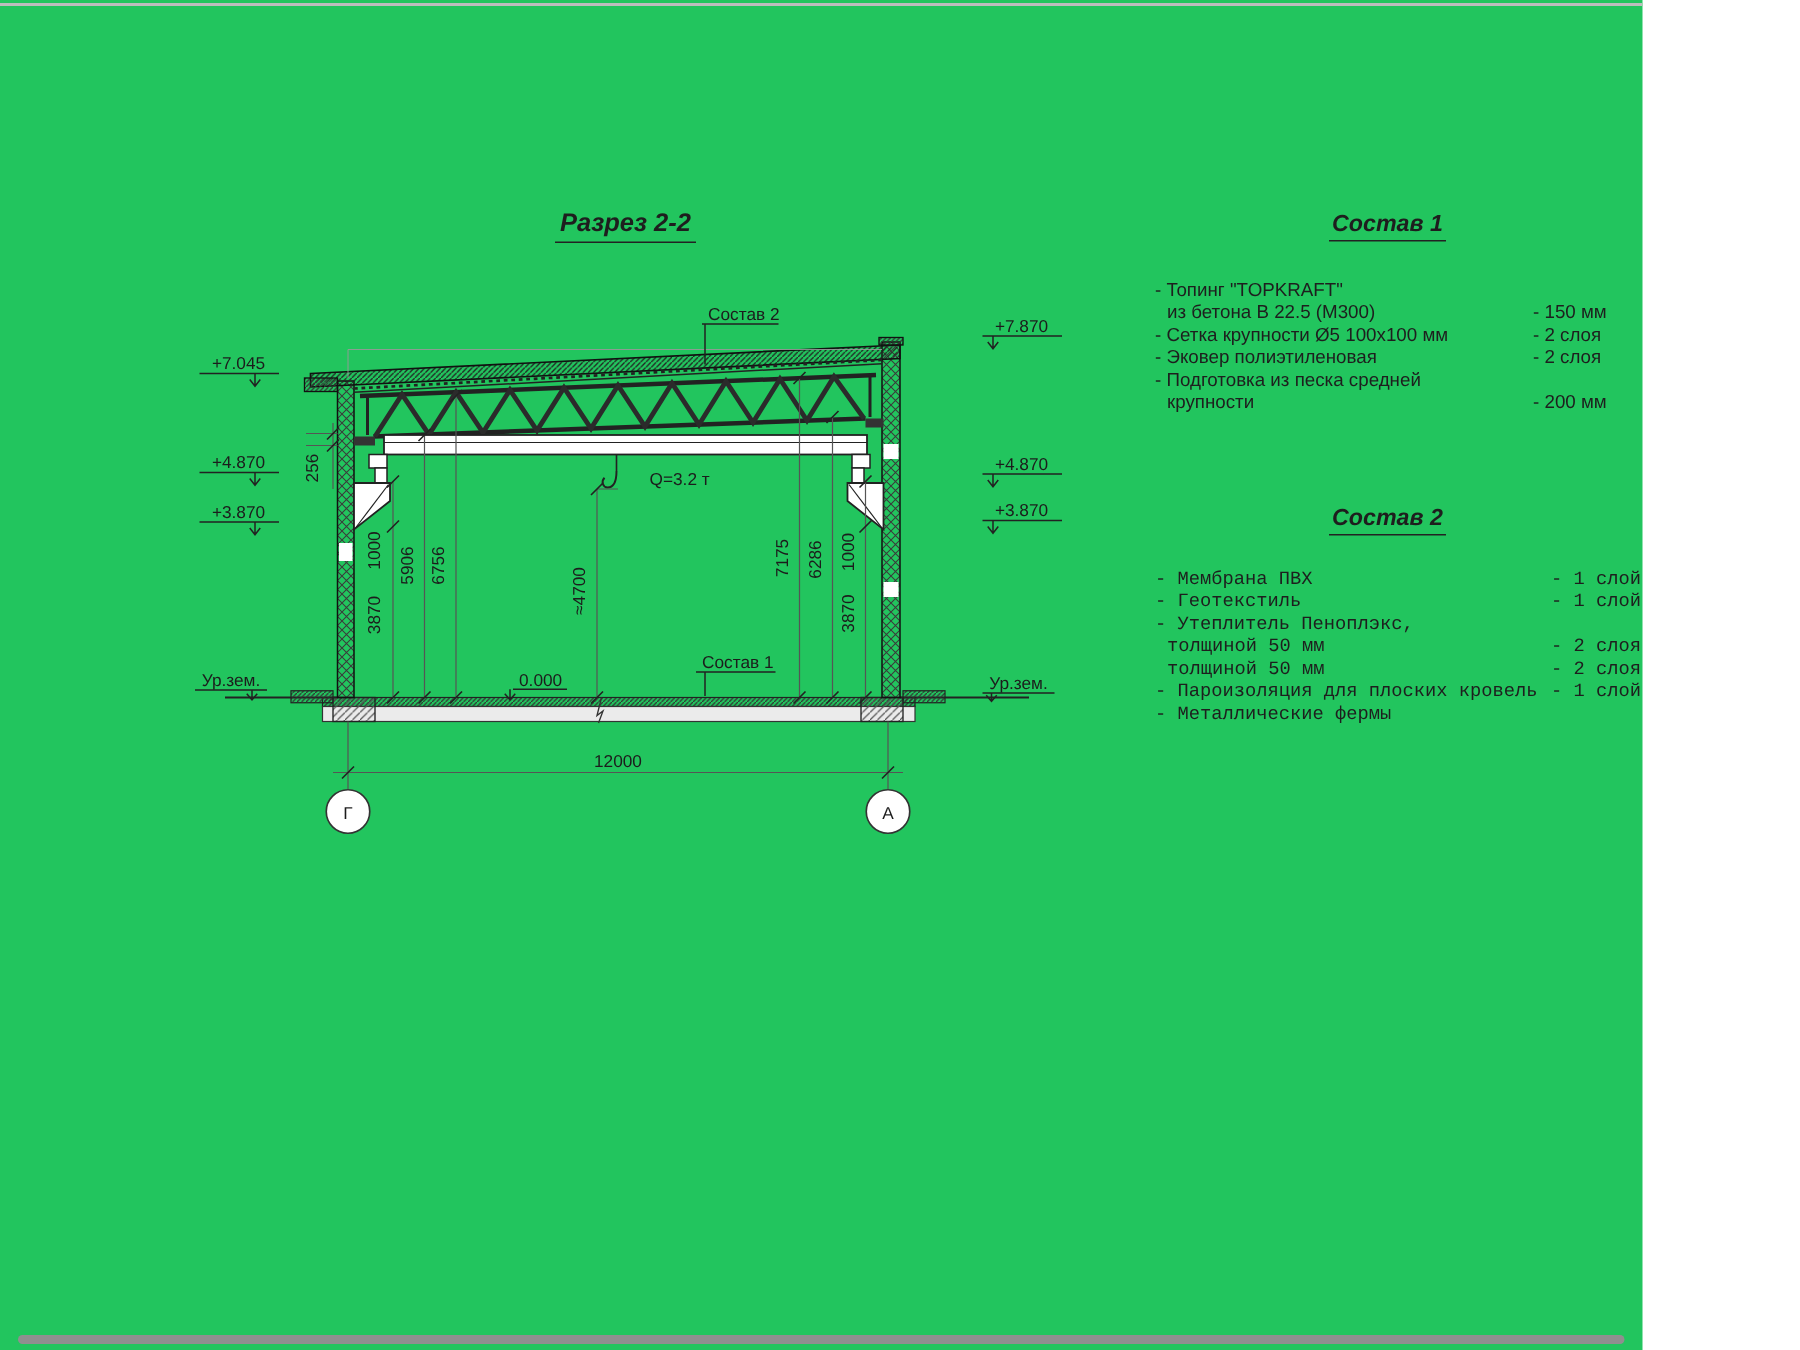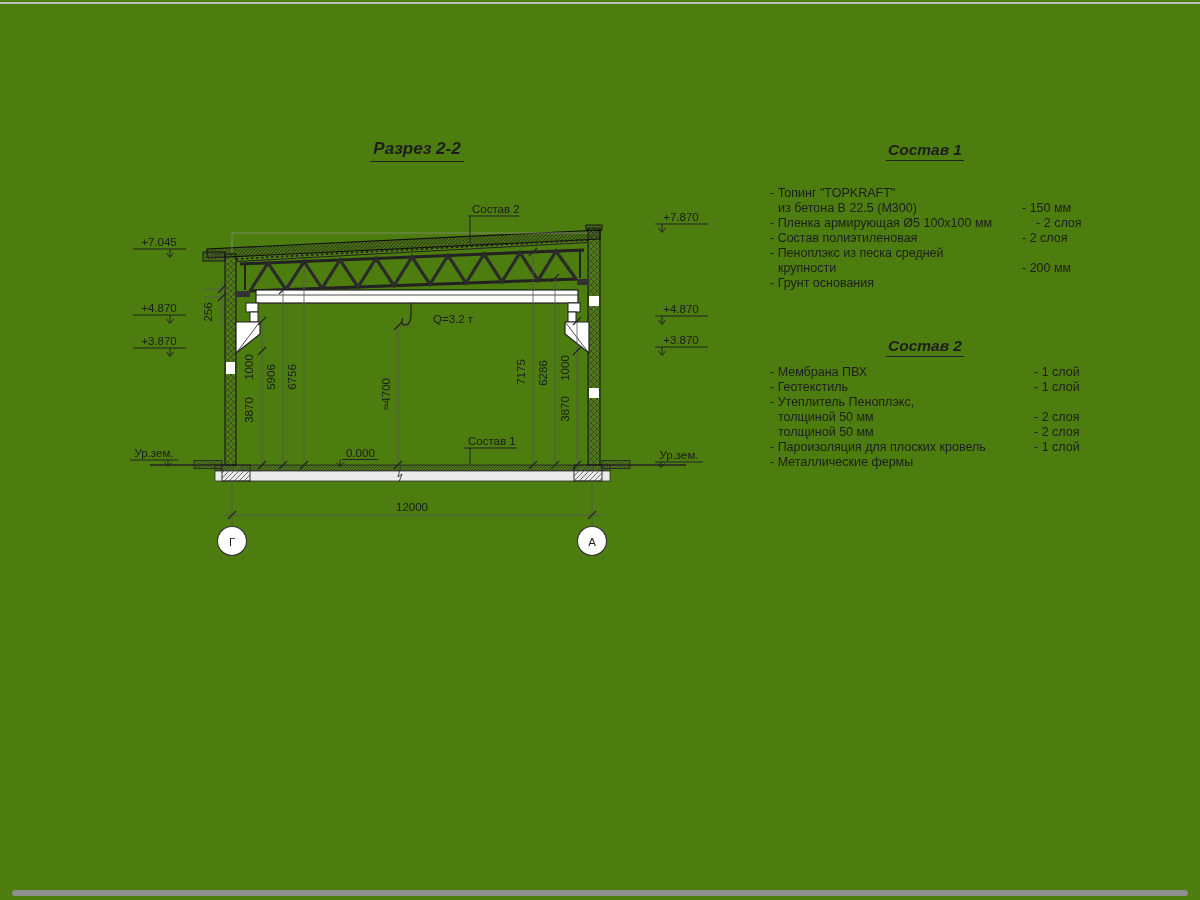--- a/index.html
+++ b/index.html
@@ -1,36 +1,36 @@
 <!DOCTYPE html>
 <html><head>
 <meta charset="utf-8">
 <style>
   html,body{margin:0;padding:0;background:#fff;}
-  #stage{position:relative;width:1200px;height:900px;background:#4d7c0f;overflow:hidden;
+  #stage{position:relative;width:1095px;height:900px;background:#22c55e;overflow:hidden;
          font-family:"Liberation Sans",sans-serif;color:#1e1e1e;}
   .frame-top{position:absolute;left:0;top:2px;width:100%;height:2px;background:#bdbdbd;}
   .frame-bottom{position:absolute;left:12px;right:12px;top:890px;height:6px;background:#8f8f8f;border-radius:3px;}
   #drawing-svg{position:absolute;left:0;top:0;}
   .svgtxt{font-family:"Liberation Sans",sans-serif;font-size:11.5px;fill:#1c1c1c;}
   .main-title{position:absolute;left:337px;top:139px;width:160px;text-align:center;}
   .main-title span{display:inline-block;font-style:italic;font-weight:600;font-size:17px;
                    border-bottom:1.4px solid #222;padding:0 3px 2px;}
   .comp{position:absolute;width:310px;}
   .comp-title{text-align:center;}
   .comp-title span{display:inline-block;font-style:italic;font-weight:600;font-size:15.5px;
                    border-bottom:1.4px solid #222;padding:0 2px 1px;}
   .comp-rows{margin-top:25px;}
   .comp-row{display:flex;line-height:15px;font-size:12.5px;}
   .comp-row .t{flex:1;white-space:nowrap;}
   .comp-row.cont .t{padding-left:8px;}
   .comp .v{white-space:nowrap;}
   #sostav1 .v{width:58px;margin-left:44px;}
   #sostav2 .v{width:46px;}
-  #sostav2 .comp-rows{margin-top:8px;}
+  #sostav2 .comp-rows{margin-top:22px;font-family:Liberation Mono, monospace;}
 </style>
 </head>
 <body>
 
 <div id="stage">
   <div class="frame-top"></div>
   <div class="frame-bottom"></div>
 
   <div class="main-title">
     <span>Разрез 2-2</span>
@@ -174,38 +174,34 @@
     <div class="comp-rows">
       <div class="comp-row">
           <span class="t">- Топинг "TOPKRAFT"</span>
           <span class="v"></span>
         </div>
       <div class="comp-row cont">
           <span class="t">из бетона В 22.5 (М300)</span>
           <span class="v">- 150 мм</span>
         </div>
       <div class="comp-row">
-          <span class="t">- Пленка армирующая Ø5 100х100 мм</span>
-          <span class="v">- 2 слоя</span>
-        </div>
-      <div class="comp-row">
-          <span class="t">- Состав полиэтиленовая</span>
-          <span class="v">- 2 слоя</span>
-        </div>
-      <div class="comp-row">
-          <span class="t">- Пеноплэкс из песка средней</span>
+          <span class="t">- Сетка крупности Ø5 100х100 мм</span>
+          <span class="v">- 2 слоя</span>
+        </div>
+      <div class="comp-row">
+          <span class="t">- Эковер полиэтиленовая</span>
+          <span class="v">- 2 слоя</span>
+        </div>
+      <div class="comp-row">
+          <span class="t">- Подготовка из песка средней</span>
           <span class="v"></span>
         </div>
       <div class="comp-row cont">
           <span class="t">крупности</span>
           <span class="v">- 200 мм</span>
-        </div>
-      <div class="comp-row">
-          <span class="t">- Грунт основания</span>
-          <span class="v"></span>
         </div>
     </div>
   </div>
 
   <div id="sostav2" class="comp" style="left:770px;top:337px;">
     <div class="comp-title">
       <span>Состав 2</span>
     </div>
     <div class="comp-rows">
       <div class="comp-row">

